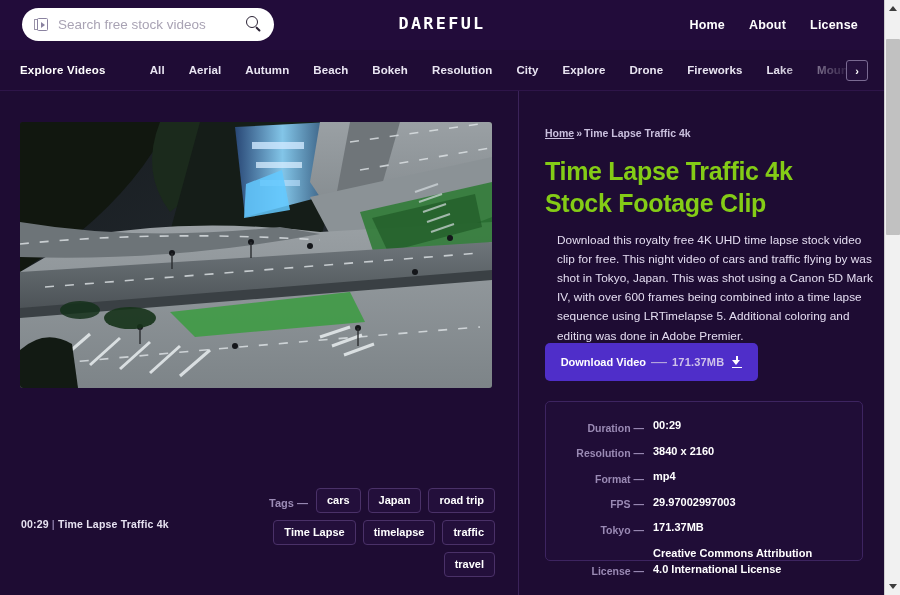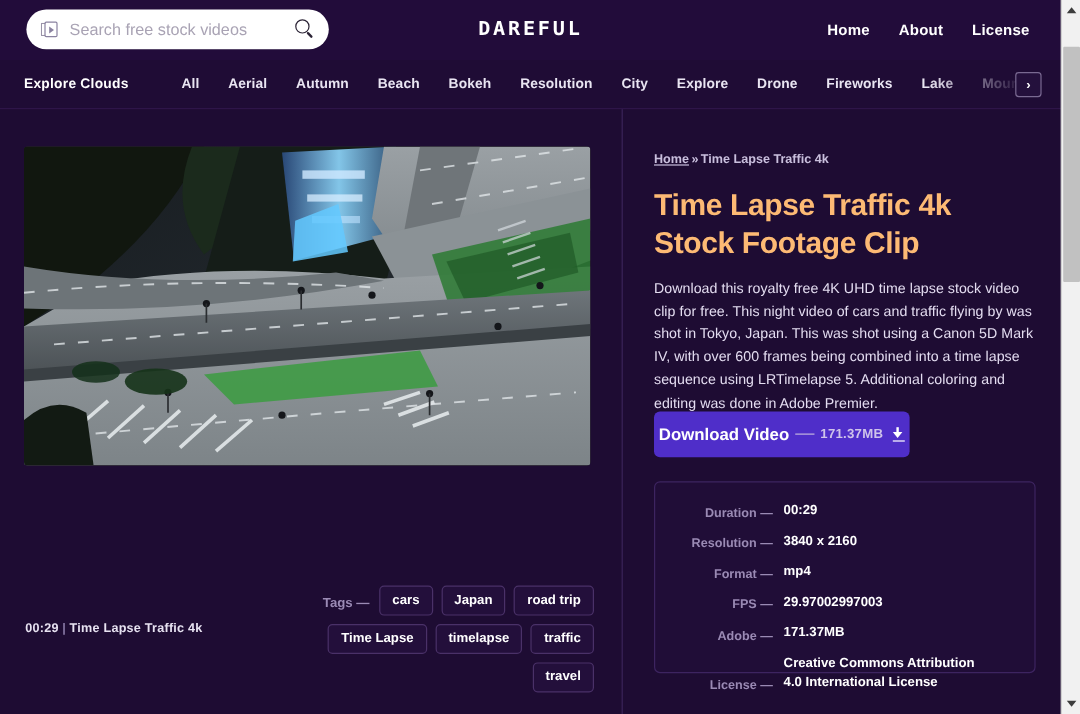--- a/index.html
+++ b/index.html
@@ -165,36 +165,36 @@
   
   .rightcol { position: absolute; left: 519px; top: 0; right: 0; bottom: 0; }
   .crumb {
     position: absolute; left: 26px; top: 36px;
     font-size: 10.5px; color: #c9bfdd; font-weight: bold;
   }
   .crumb a { color: #c9bfdd; text-decoration: underline; }
   .crumb .arrow { margin: 0 2px; }
   .title {
     position: absolute; left: 26px; top: 64px; width: 300px;
-    font-size: 25px; font-weight: bold; color: #fdba74;
+    font-size: 25px; font-weight: bold; color: #84cc16;
     line-height: 1.28; letter-spacing: -.3px;
   }
   .desc {
-    position: absolute; left: 26px; top: 140px; width: 325px;
+    position: absolute; left: 38px; top: 140px; width: 325px;
     font-size: 11.8px; color: #e4ddf1; line-height: 1.62;
     letter-spacing: .05px;
   }
   .dl-btn {
     position: absolute; left: 26px; top: 252px;
     width: 213px; height: 38px;
     background: #4f2ec9; border-radius: 5px;
     display: flex; align-items: center; justify-content: center;
     cursor: pointer;
   }
-  .dl-label { font-size: 14px; font-weight: bold; color: #ffffff; }
+  .dl-label { font-size: 11px; font-weight: bold; color: #ffffff; }
   .dl-dash { color: #b7a7dd; margin: 0 5px; font-weight: normal; }
   .dl-size { font-size: 11px; color: #cfc3ea; font-weight: bold; letter-spacing: .2px; }
   .dl-ico { margin-left: 7px; width: 11px; height: 13px; position: relative; }
   .dl-ico .stem { position: absolute; left: 4.2px; top: 0; width: 2.2px; height: 6px; background: #fff; }
   .dl-ico .head {
     position: absolute; left: 1px; top: 4.5px; width: 0; height: 0;
     border-left: 4.5px solid transparent; border-right: 4.5px solid transparent;
     border-top: 5px solid #fff;
   }
   .dl-ico .base { position: absolute; left: 0.5px; top: 11px; width: 10px; height: 1.8px; background: #fff; }
@@ -270,21 +270,21 @@
     <div class="logo">DAREFUL</div>
 
     <div class="topnav">
       <a href="#">Home</a>
       <a href="#">About</a>
       <a href="#">License</a>
     </div>
   </div>
 
   <div class="catbar">
-    <span class="explore">Explore Clouds</span>
+    <span class="explore">Explore Videos</span>
     <span class="cat-divider"></span>
     <div class="cats" id="cat-list">
         <a href="#">All</a>
         <a href="#">Aerial</a>
         <a href="#">Autumn</a>
         <a href="#">Beach</a>
         <a href="#">Bokeh</a>
         <a href="#">Resolution</a>
         <a href="#">City</a>
         <a href="#">Explore</a>
@@ -437,21 +437,21 @@
             </div>
             <div class="meta-row">
               <div class="meta-key">Format —</div>
               <div class="meta-val">mp4</div>
             </div>
             <div class="meta-row">
               <div class="meta-key">FPS —</div>
               <div class="meta-val">29.97002997003</div>
             </div>
             <div class="meta-row">
-              <div class="meta-key">Adobe —</div>
+              <div class="meta-key">Tokyo —</div>
               <div class="meta-val">171.37MB</div>
             </div>
             <div class="meta-row">
               <div class="meta-key">License —</div>
               <div class="meta-val" style="width: 160px;">Creative Commons Attribution 4.0 International License</div>
             </div>
           </div>
       </div>
     </div>
   </div>

